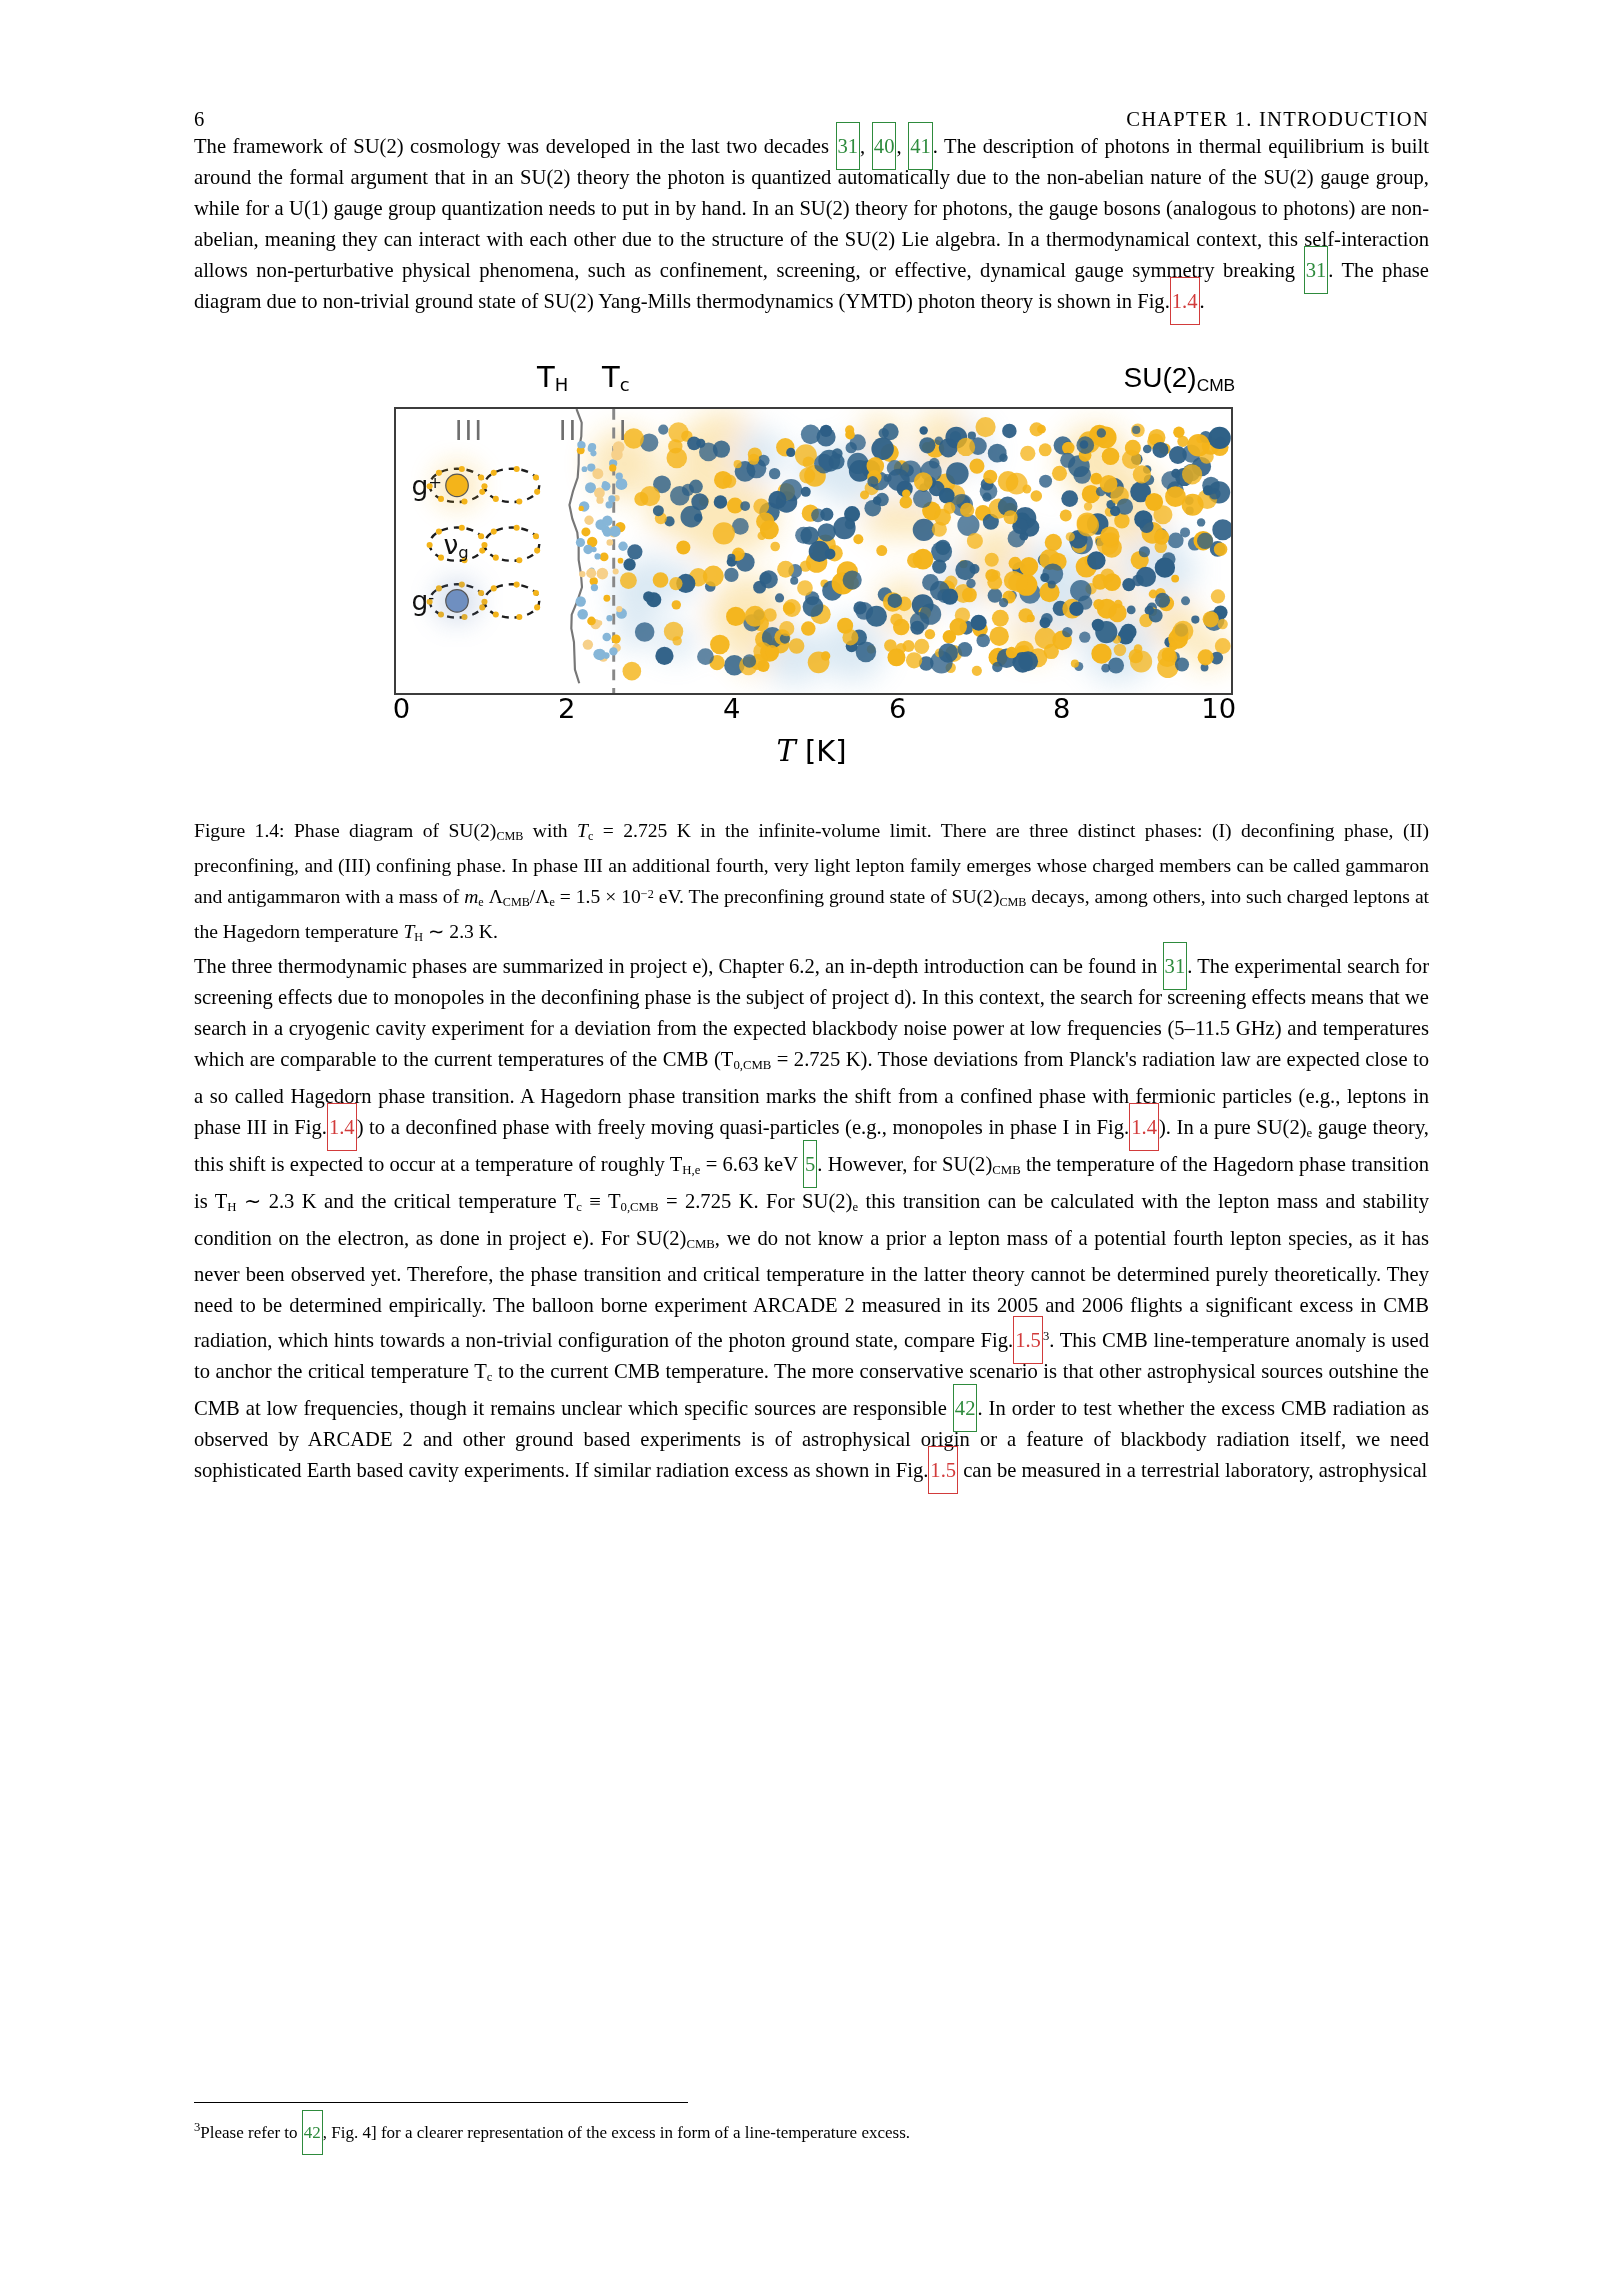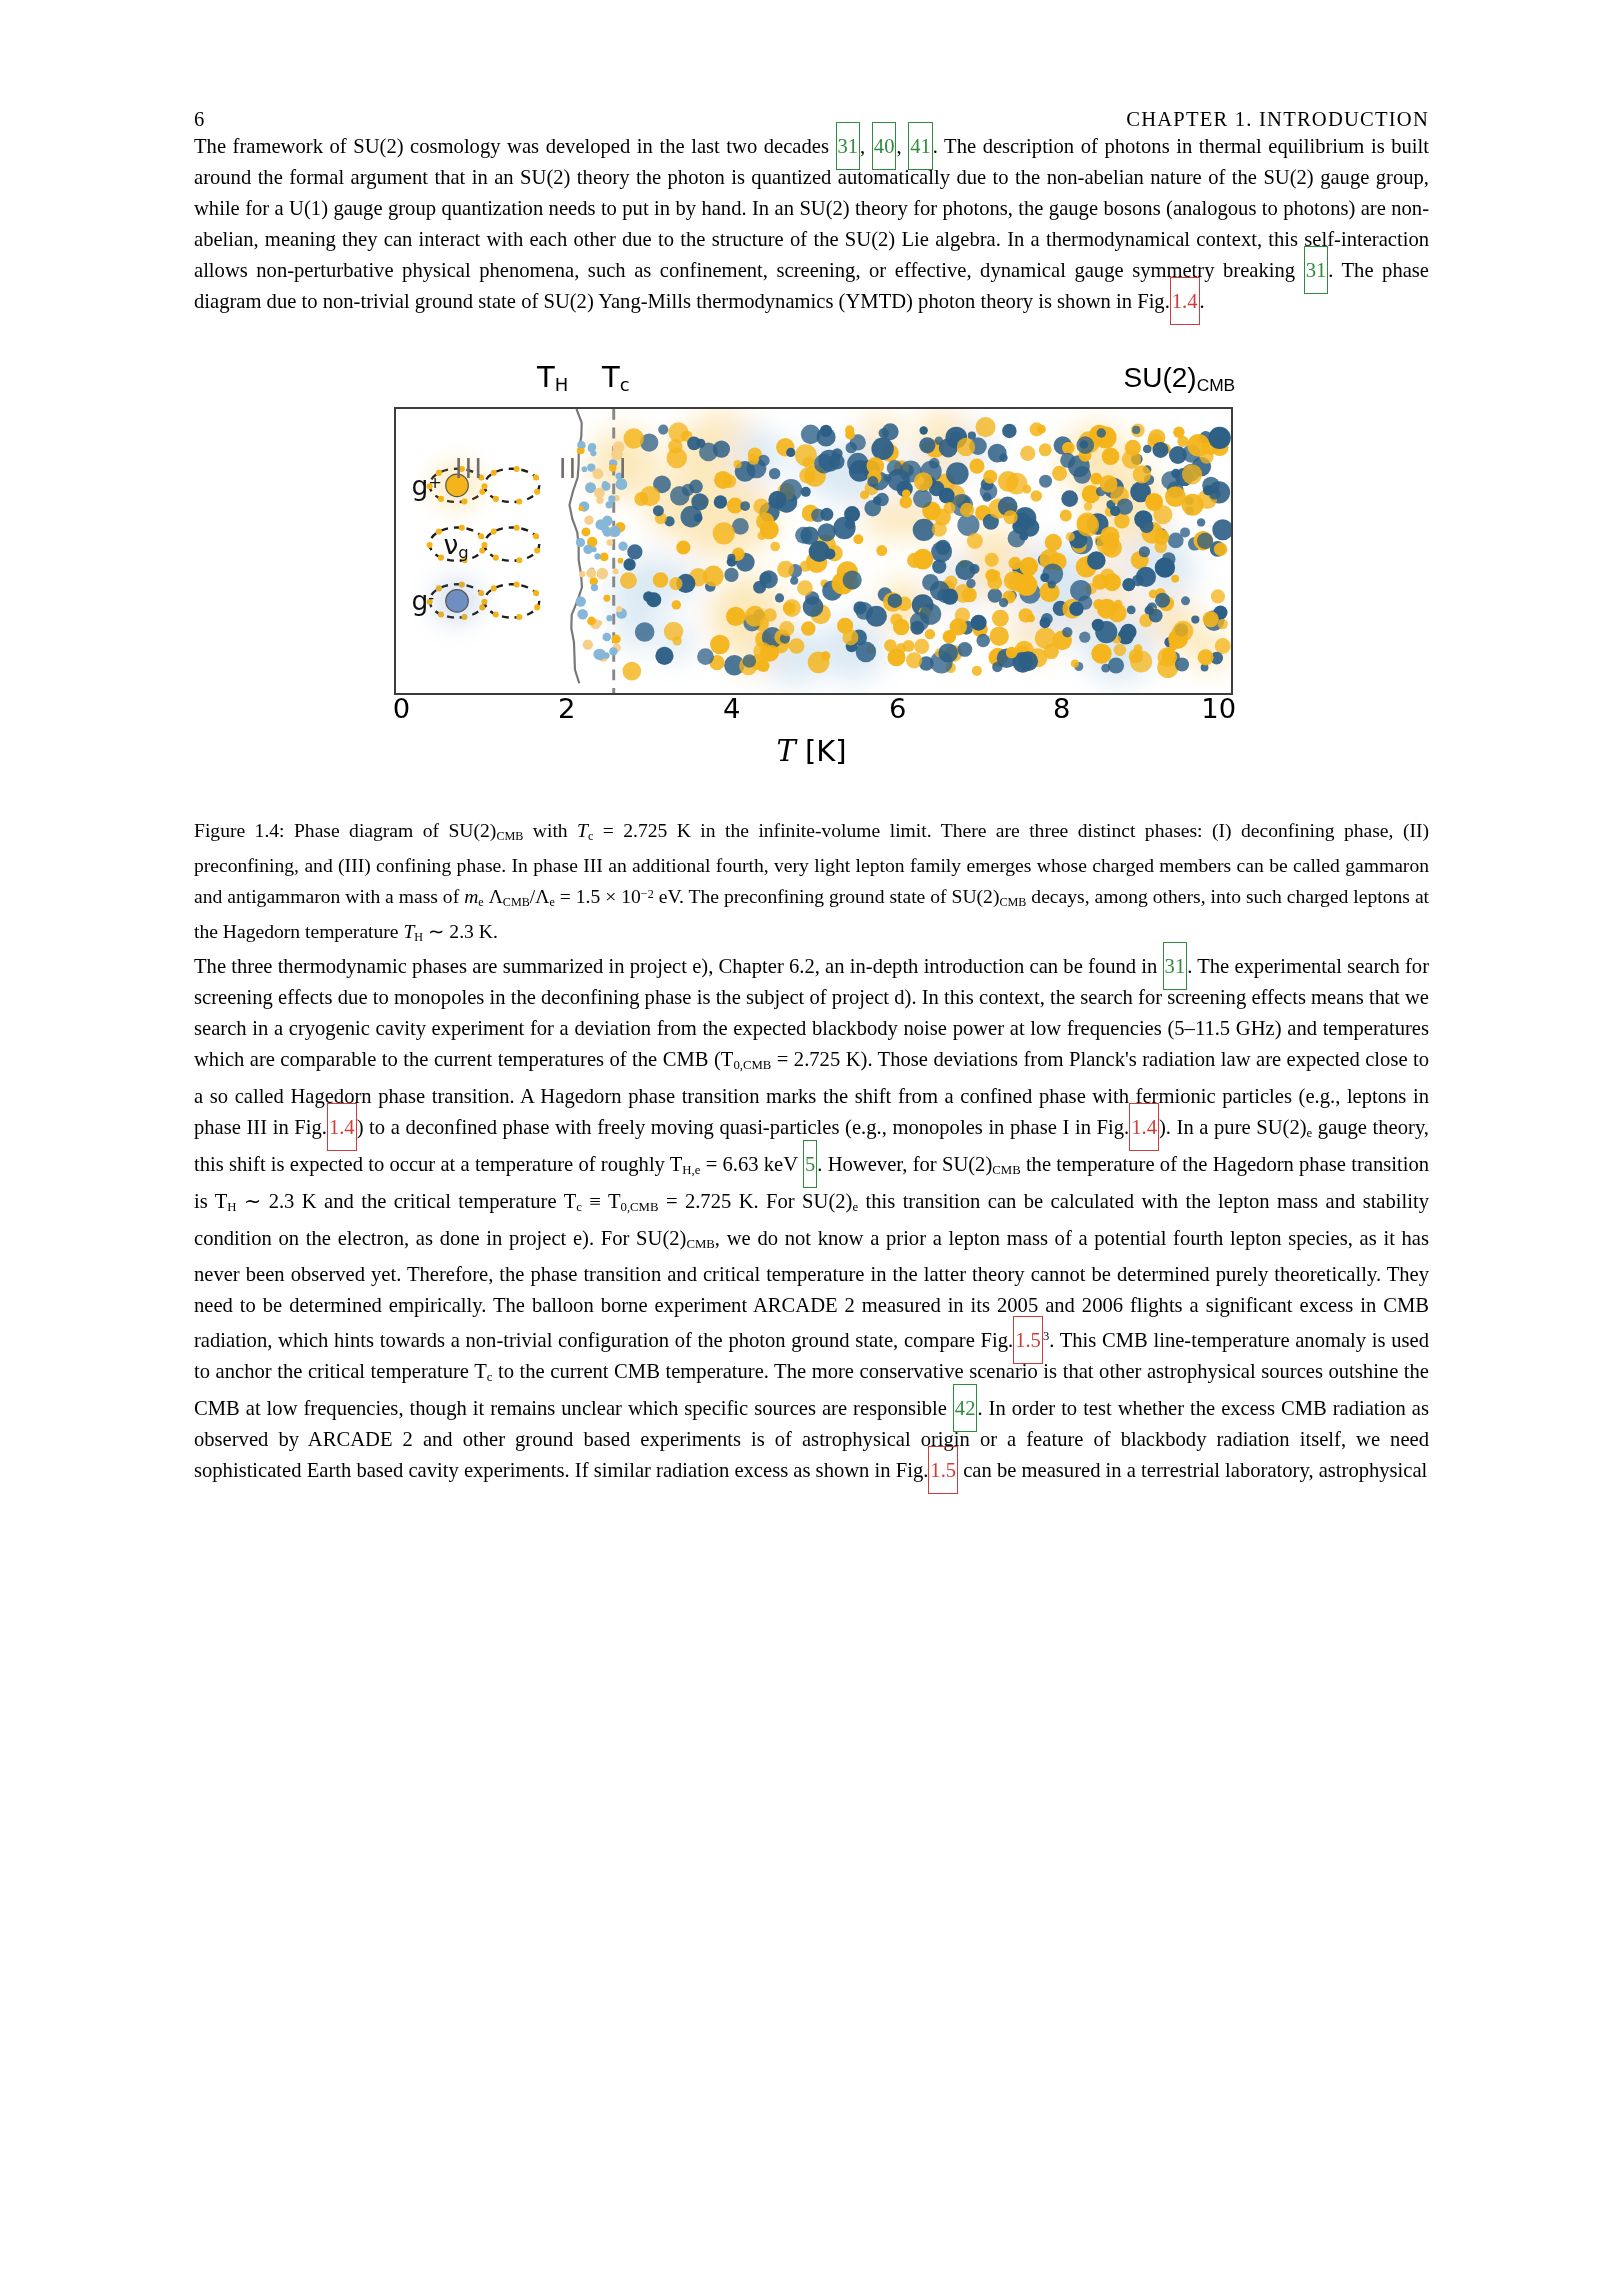--- a/index.html
+++ b/index.html
@@ -108,21 +108,20 @@
     background: #ffffff;
     overflow: hidden;
   }
   .phase-lab {
     position: absolute;
     top: 5.9px;
     font-family: "DejaVu Sans", sans-serif;
     font-size: 26.5px;
     color: #6e6e6e;
     letter-spacing: 2px;
-    margin-top: 38px;
   }
   .rowlab {
     position: absolute;
     font-family: "DejaVu Sans", sans-serif;
     font-size: 26.5px;
     color: #111;
   }
   .axis-ticks {
     position: absolute;
     left: 13.7px;
@@ -924,14 +923,18 @@
 
       <div class="caption">
         <span>Figure 1.4:</span><span> Phase diagram of SU(2)</span><span class="sub">CMB</span><span> with </span><i>T</i><span class="sub">c</span><span> = 2.725 K in the infinite-volume limit. There are three distinct phases: (I) deconfining phase, (II) preconfining, and (III) confining phase. In phase III an additional fourth, very light lepton family emerges whose charged members can be called gammaron and antigammaron with a mass of </span><i>m</i><span class="sub">e</span><span> Λ</span><span class="sub">CMB</span><span>/Λ</span><span class="sub">e</span><span> = 1.5 × 10</span><span class="sup">−2</span><span> eV. The preconfining ground state of SU(2)</span><span class="sub">CMB</span><span> decays, among others, into such charged leptons at the Hagedorn temperature </span><i>T</i><span class="sub">H</span><span> ∼ 2.3 K.</span>
       </div>
     </div>
 
     <p class="body after-fig"><span>The three thermodynamic phases are summarized in project e), Chapter 6.2, an in-depth introduction can be found in </span><a class="ref-link" href="#">31</a><span>. The experimental search for screening effects due to monopoles in the deconfining phase is the subject of project d). In this context, the search for screening effects means that we search in a cryogenic cavity experiment for a deviation from the expected blackbody noise power at low frequencies (5–11.5 GHz) and temperatures which are comparable to the current temperatures of the CMB (T</span><span class="sub">0,CMB</span><span> = 2.725 K). Those deviations from Planck's radiation law are expected close to a so called Hagedorn phase transition. A Hagedorn phase transition marks the shift from a confined phase with fermionic particles (e.g., leptons in phase III in Fig.</span><a class="ref-link red" href="#">1.4</a><span>) to a deconfined phase with freely moving quasi-particles (e.g., monopoles in phase I in Fig.</span><a class="ref-link red" href="#">1.4</a><span>). In a pure SU(2)</span><span class="sub">e</span><span> gauge theory, this shift is expected to occur at a temperature of roughly T</span><span class="sub">H,e</span><span> = 6.63 keV </span><a class="ref-link" href="#">5</a><span>. However, for SU(2)</span><span class="sub">CMB</span><span> the temperature of the Hagedorn phase transition is T</span><span class="sub">H</span><span> ∼ 2.3 K and the critical temperature T</span><span class="sub">c</span><span> ≡ T</span><span class="sub">0,CMB</span><span> = 2.725 K. For SU(2)</span><span class="sub">e</span><span> this transition can be calculated with the lepton mass and stability condition on the electron, as done in project e). For SU(2)</span><span class="sub">CMB</span><span>, we do not know a prior a lepton mass of a potential fourth lepton species, as it has never been observed yet. Therefore, the phase transition and critical temperature in the latter theory cannot be determined purely theoretically. They need to be determined empirically. The balloon borne experiment ARCADE 2 measured in its 2005 and 2006 flights a significant excess in CMB radiation, which hints towards a non-trivial configuration of the photon ground state, compare Fig.</span><a class="ref-link red" href="#">1.5</a><sup class="fn">3</sup><span>. This CMB line-temperature anomaly is used to anchor the critical temperature T</span><span class="sub">c</span><span> to the current CMB temperature. The more conservative scenario is that other astrophysical sources outshine the CMB at low frequencies, though it remains unclear which specific sources are responsible </span><a class="ref-link" href="#">42</a><span>. In order to test whether the excess CMB radiation as observed by ARCADE 2 and other ground based experiments is of astrophysical origin or a feature of blackbody radiation itself, we need sophisticated Earth based cavity experiments. If similar radiation excess as shown in Fig.</span><a class="ref-link red" href="#">1.5</a><span> can be measured in a terrestrial laboratory, astrophysical</span></p>
 
   </div>
 
+  <div class="footnote-area">
+    <div class="footrule"></div>
+    <div class="footnote"><span class="fnum">3</span><span>Please refer to </span><a class="ref-link" href="#">42</a><span>, Fig. 4] for a clearer representation of the excess in form of a line-temperature excess.</span></div>
+  </div>
 </div>
 
 
 </body></html>

